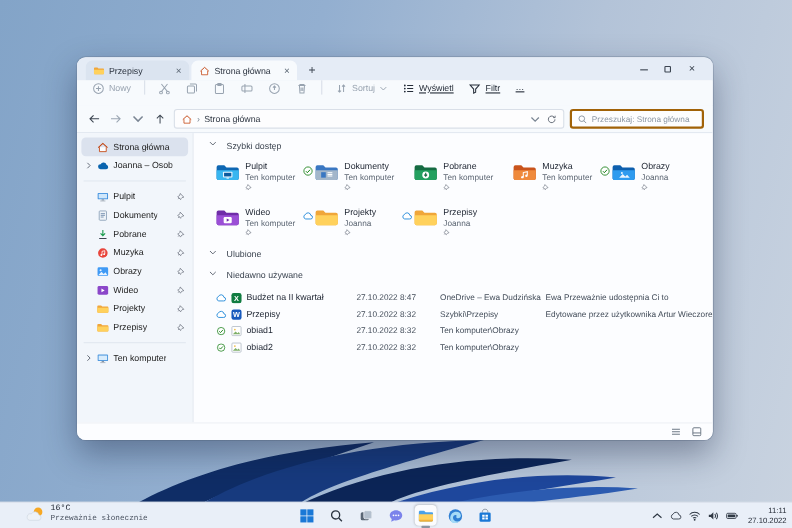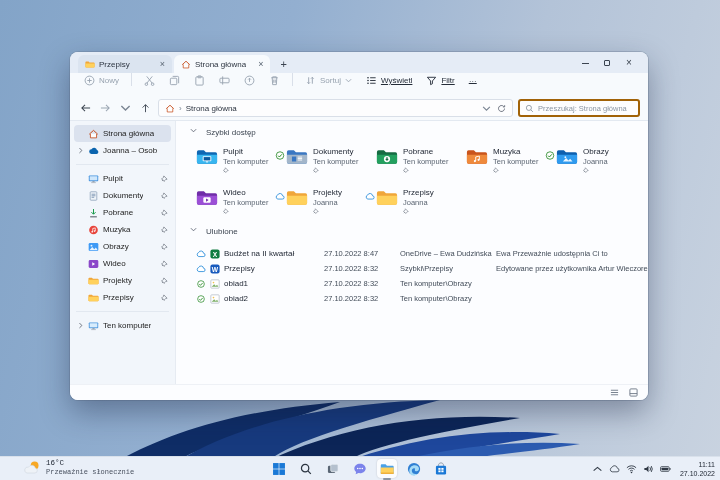--- a/index.html
+++ b/index.html
@@ -662,20 +662,26 @@
 
         <div class="secheader">
           <svg viewBox="0 0 8 5">
               <path d="M1 1 4 4 7 1" stroke="#5f6673" fill="none"></path>
             </svg>
           <span>Ulubione</span>
         </div>
         <div class="rows">
           </div>
 
+        <div class="secheader">
+          <svg viewBox="0 0 8 5">
+              <path d="M1 1 4 4 7 1" stroke="#5f6673" fill="none"></path>
+            </svg>
+          <span>Niedawno używane</span>
+        </div>
         <div class="rows">
             <div class="frow">
     <span class="rowname">
       <span class="rstatus slot">
                   <svg viewBox="0 0 14 10">
                     <path d="M4 8.6h6.2a2.3 2.3 0 0 0 .4-4.6A3.6 3.6 0 0 0 3.7 3 2.9 2.9 0 0 0 4 8.6z" fill="#fff" stroke="#0078d4"></path>
                   </svg>
                 </span>
       <span class="rficon slot">
                   <svg viewBox="0 0 12 12">

